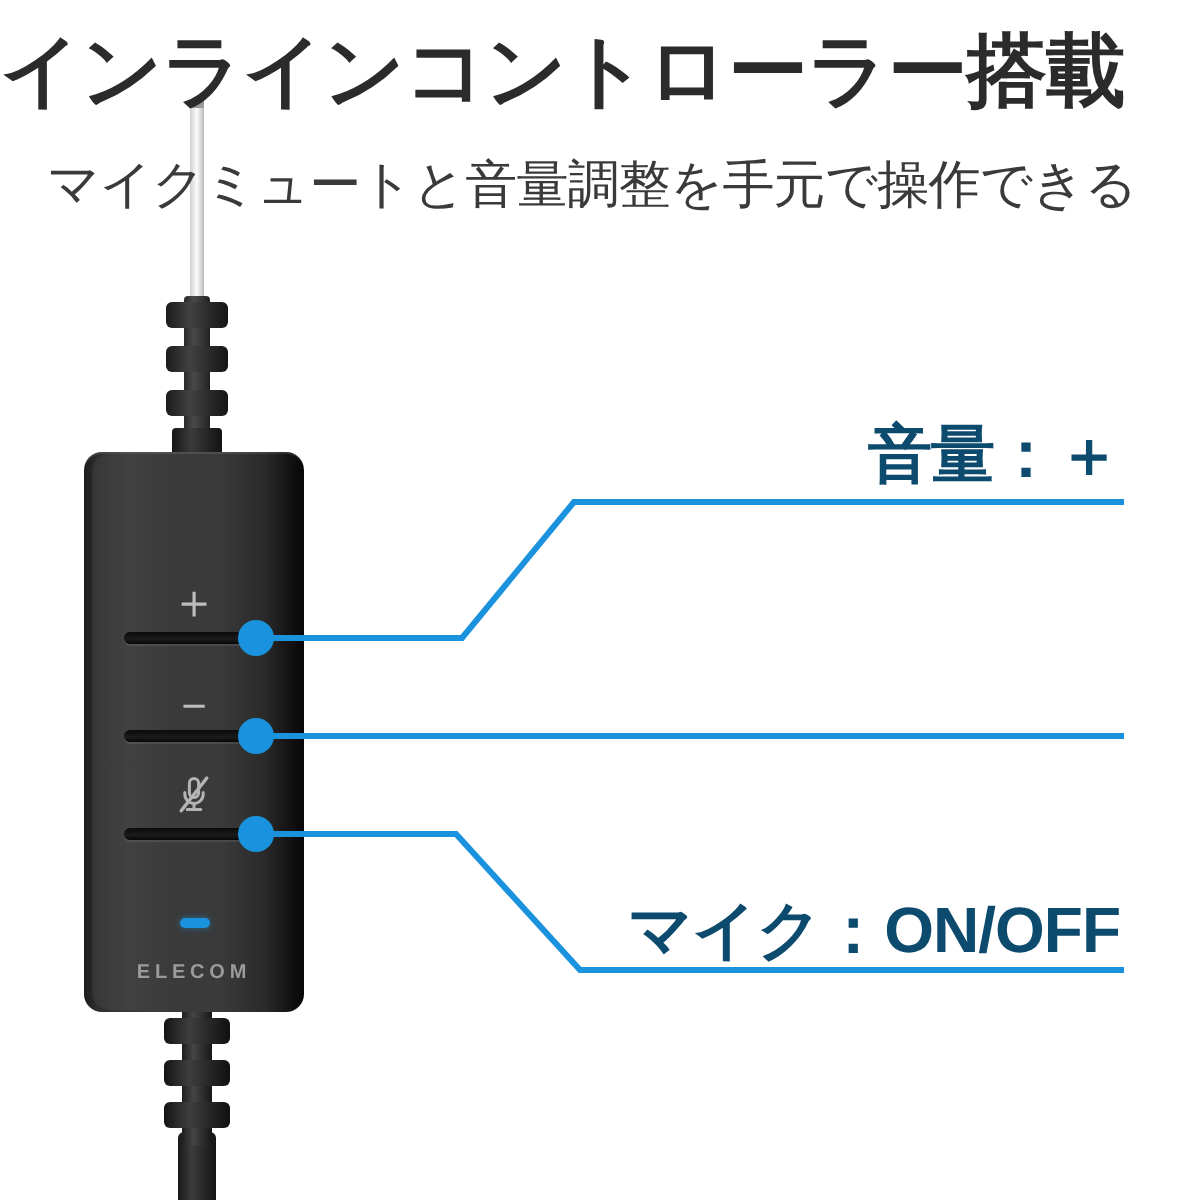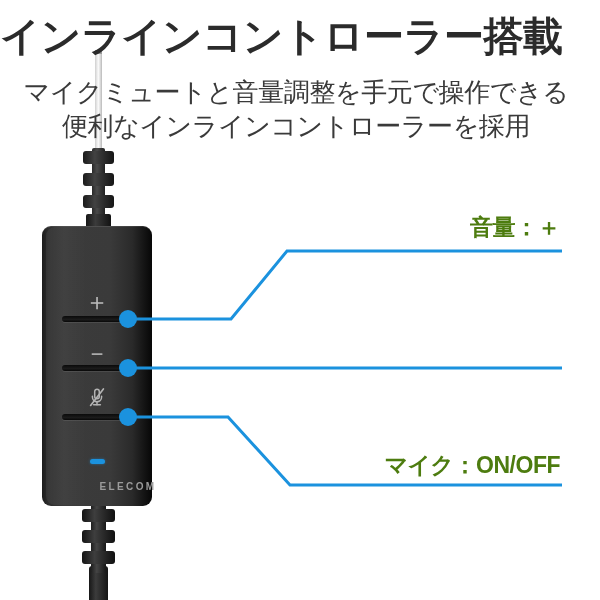--- a/index.html
+++ b/index.html
@@ -188,21 +188,20 @@
     left: 42px;
     top: 481px;
     width: 110px;
     text-align: center;
     font-size: 10px;
     letter-spacing: 2.4px;
     color: #9b9b9b;
     font-weight: bold;
     z-index: 18;
     user-select: none;
-    padding-left: 31px;
   }
 
   
   .relief-bot {
     position: absolute;
     left: 82px;
     top: 503px;
     width: 33px;
     height: 70px;
     z-index: 13;
@@ -243,42 +242,41 @@
     left: 0; top: 0;
     width: 600px; height: 600px;
     z-index: 20;
     pointer-events: none;
   }
 
   .label {
     position: absolute;
     right: 40px;
     text-align: right;
-    font-size: 23px;
+    font-size: 32px;
     line-height: 30px;
     font-weight: bold;
-    color: #4d7c0f;
+    color: #0c4a6e;
     letter-spacing: -0.5px;
     white-space: nowrap;
     z-index: 25;
   }
   .label-vol-up   { top: 212px; }
   .label-vol-down { top: 337px; }
   .label-mic      { top: 450px; }
 </style>
 </head>
 <body>
 
 <div id="stage">
 
   <div class="headline">インラインコントローラー搭載</div>
 
   <div class="subline l1">マイクミュートと音量調整を手元で操作できる</div>
 
-  <div class="subline l2">便利なインラインコントローラーを採用</div>
 
   <div class="cable-top-cap"></div>
   <div class="cable-top"></div>
 
   <div class="relief-top">
     <div class="stem"></div>
     <div class="rib r1"></div>
     <div class="rib r2"></div>
     <div class="rib r3"></div>
     <div class="base"></div>

